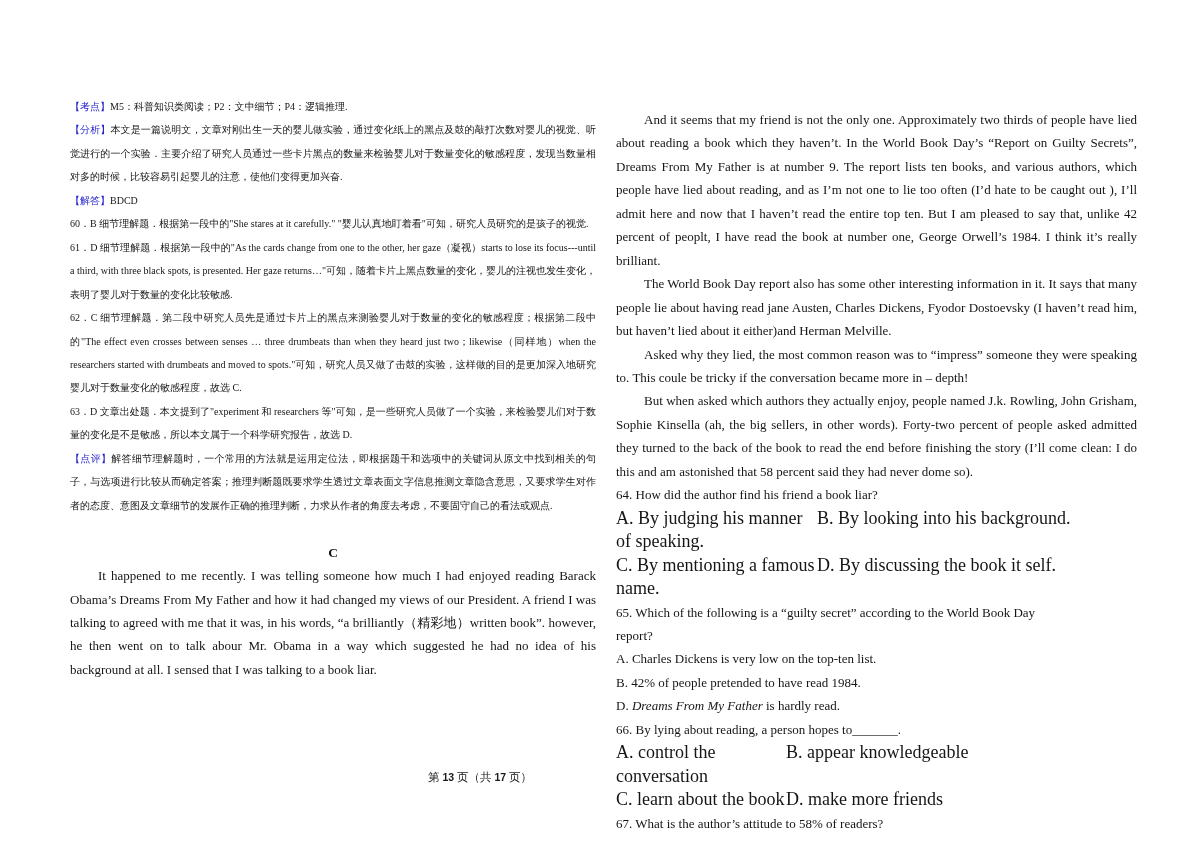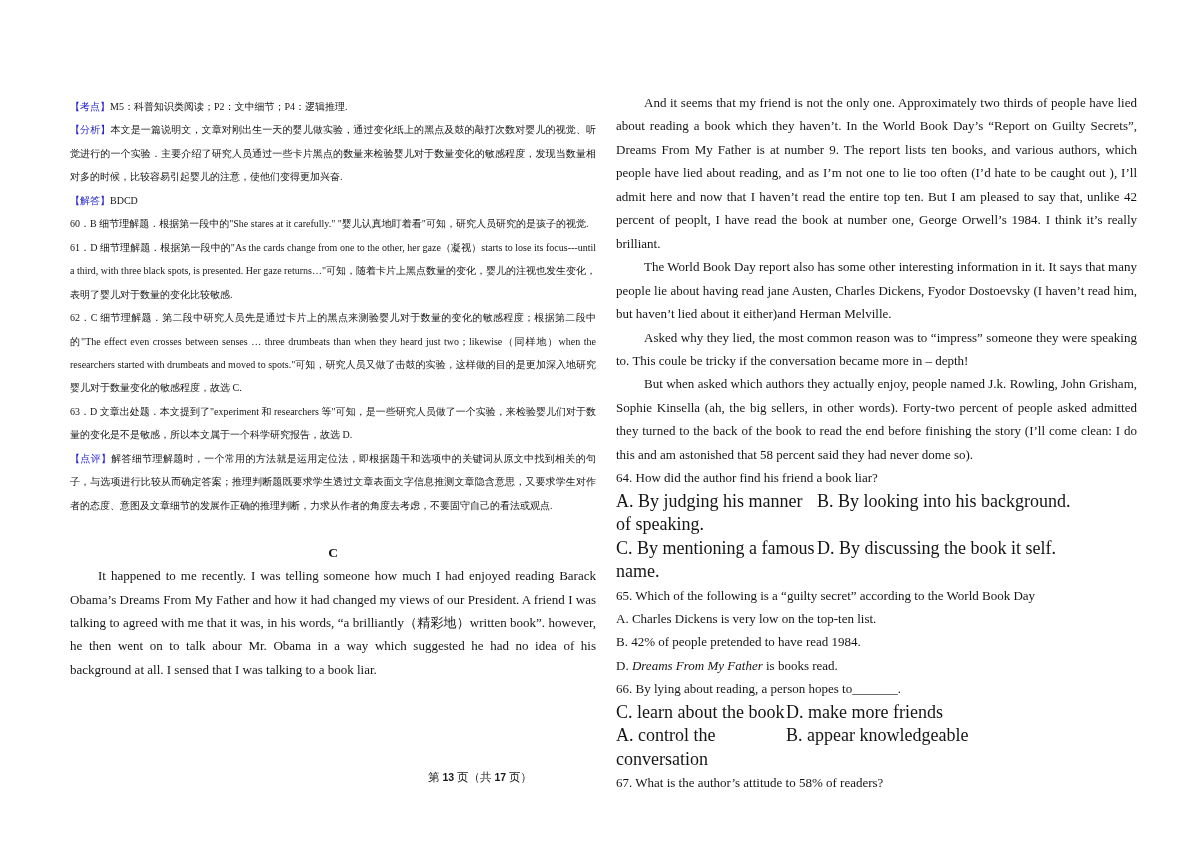--- a/index.html
+++ b/index.html
@@ -18,21 +18,21 @@
   p { margin: 0; }
   .col-left {
     position: absolute;
     left: 70px;
     top: 95px;
     width: 526px;
   }
   .col-right {
     position: absolute;
     left: 616px;
-    top: 91px;
+    top: 108px;
     width: 521px;
   }
   .zh {
     font-size: 10px;
     line-height: 23.45px;
     text-align: justify;
   }
   .en {
     font-size: 13px;
     line-height: 23.45px;
@@ -101,30 +101,31 @@
   <div class="opt-row q64">
     <span class="cell-a">A. By judging his manner of speaking.</span>
     <span>B. By looking into his background.</span>
   </div>
   <div class="opt-row q64">
     <span class="cell-a">C. By mentioning a famous name.</span>
     <span>D. By discussing the book it self.</span>
   </div>
 
   <p class="en">65. Which of the following is a “guilty secret” according to the World Book Day</p>
+  <p class="en">report?</p>
   <p class="en">A. Charles Dickens is very low on the top-ten list.</p>
   <p class="en">B. 42% of people pretended to have read 1984.</p>
-  <p class="en"><span>D. </span><i>Dreams From My Father</i><span> is books read.</span></p>
+  <p class="en"><span>D. </span><i>Dreams From My Father</i><span> is hardly read.</span></p>
 
   <p class="en">66. By lying about reading, a person hopes to_______.</p>
   <div class="opt-row q66">
+    <span class="cell-a">A. control the conversation</span>
+    <span>B. appear knowledgeable</span>
+  </div>
+  <div class="opt-row q66">
     <span class="cell-a">C. learn about the book</span>
     <span>D. make more friends</span>
-  </div>
-  <div class="opt-row q66">
-    <span class="cell-a">A. control the conversation</span>
-    <span>B. appear knowledgeable</span>
   </div>
 
   <p class="en">67. What is the author’s attitude to 58% of readers?</p>
 </div>
 
 <div class="footer"><span>第 </span><b>13</b><span> 页（共 </span><b>17</b><span> 页）</span></div>
 
 </body></html>

